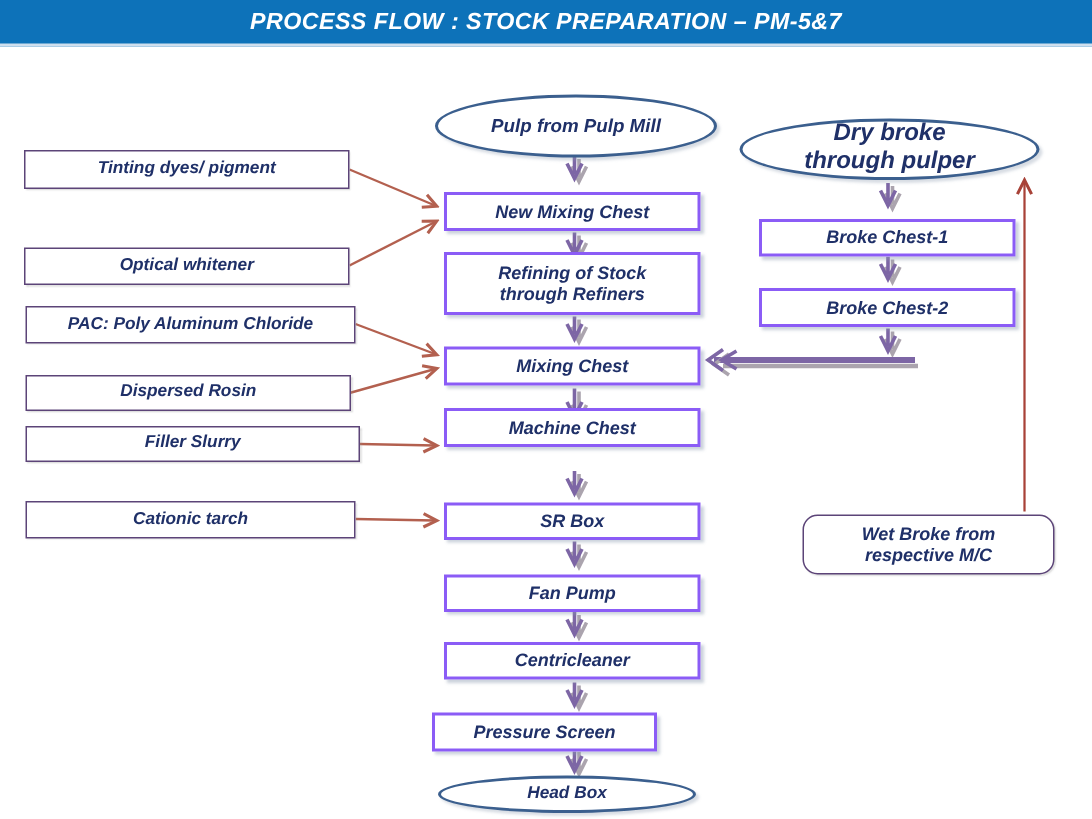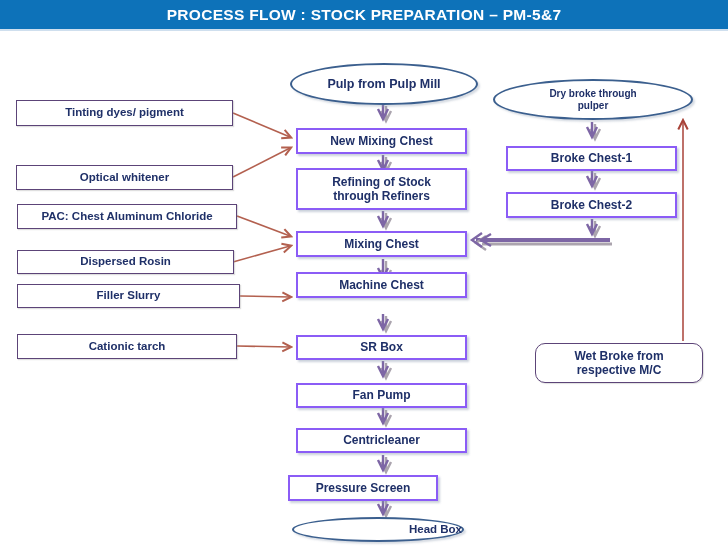--- a/index.html
+++ b/index.html
@@ -1,18 +1,19 @@
 <!DOCTYPE html>
 <html><head>
 <meta charset="utf-8">
 <style>
   html,body{margin:0;padding:0;background:#fff;}
   .stage{
     position:relative;width:728px;height:546px;overflow:hidden;background:#ffffff;
     font-family:"Liberation Sans",sans-serif;
+    font-style:italic;
   }
   .titlebar{
     position:absolute;left:0;top:0;width:728px;height:29px;
     background:#0d72b9;border-bottom:2px solid #cfdfee;
     display:flex;align-items:center;justify-content:center;
   }
   .titlebar span{
     color:#ffffff;font-weight:bold;font-size:15.5px;letter-spacing:.3px;white-space:nowrap;
   }
   .overlay{position:absolute;left:0;top:0;z-index:1;}
@@ -28,22 +29,22 @@
   }
   .rect-purple{
     border:1.5px solid #5c4478;font-size:11.5px;
     box-shadow:1px 1px 1px rgba(150,150,150,.3);
   }
   .ellipse{
     border:2px solid #3b5f8e;border-radius:50%;
     box-shadow:2px 2px 2px rgba(140,155,175,.35);
   }
   .ell-pulp{font-size:12.5px;}
-  .ell-head{font-size:11.5px;justify-content:flex-end;}
-  .ell-dry{font-size:10px;padding:0 38px;}
+  .ell-head{font-size:11.5px;}
+  .ell-dry{font-size:16px;padding:0 38px;align-items:flex-end;}
   .wet{font-size:12px;padding:0 24px;border-radius:10px;}
   .refining{padding:0 11px;}
 </style>
 </head>
 <body>
 
 <div class="stage">
 
   <header class="titlebar">
     <span>PROCESS FLOW : STOCK PREPARATION – PM-5&amp;7</span>
@@ -129,21 +130,21 @@
     <span>Head Box</span>
   </div>
 
   <div class="node rect-purple" style="left:16px;top:100px;width:217px;height:26px">
     <span>Tinting dyes/ pigment</span>
   </div>
   <div class="node rect-purple" style="left:16px;top:165px;width:217px;height:25px">
     <span>Optical whitener</span>
   </div>
   <div class="node rect-purple" style="left:17px;top:204px;width:220px;height:25px">
-    <span>PAC: Chest Aluminum Chloride</span>
+    <span>PAC: Poly Aluminum Chloride</span>
   </div>
   <div class="node rect-purple" style="left:17px;top:250px;width:217px;height:24px">
     <span>Dispersed Rosin</span>
   </div>
   <div class="node rect-purple" style="left:17px;top:284px;width:223px;height:24px">
     <span>Filler Slurry</span>
   </div>
   <div class="node rect-purple" style="left:17px;top:334px;width:220px;height:25px">
     <span>Cationic tarch</span>
   </div>

